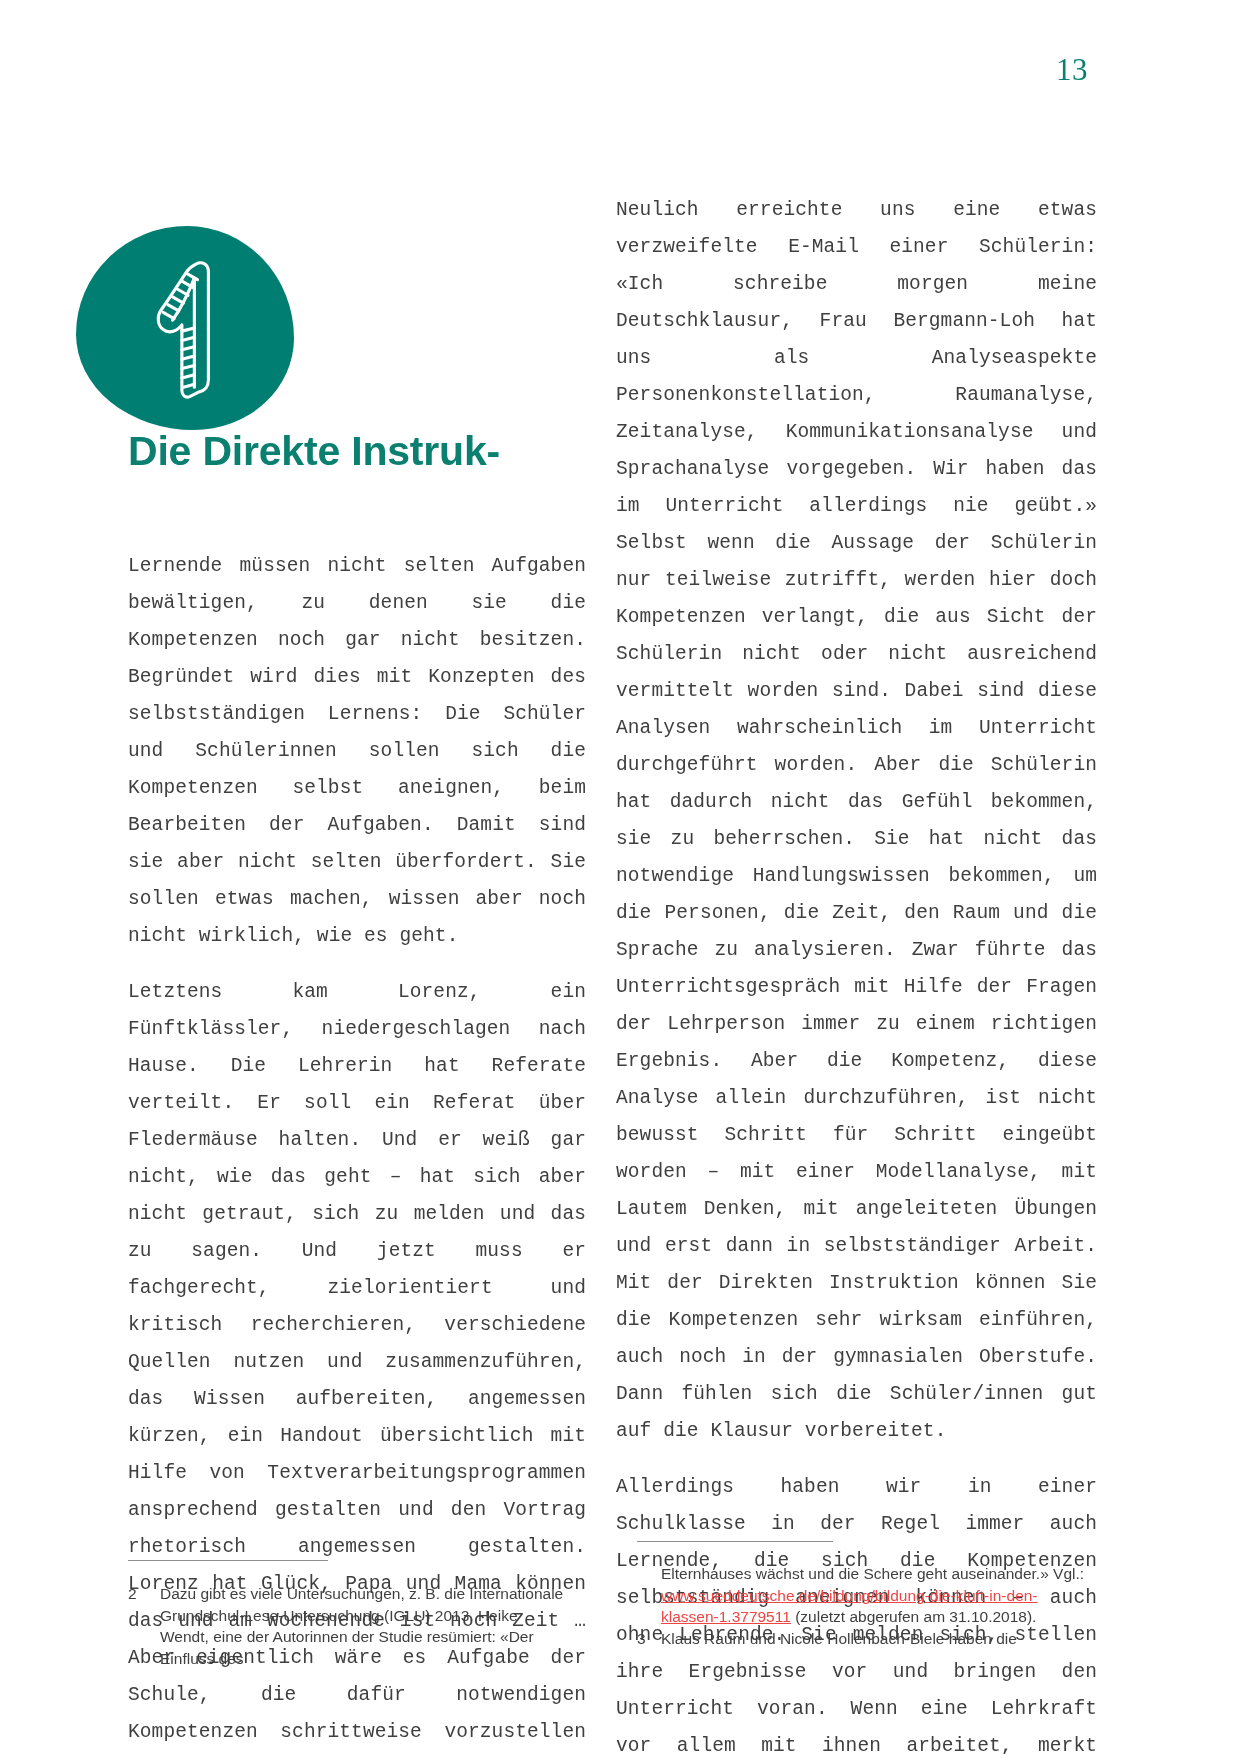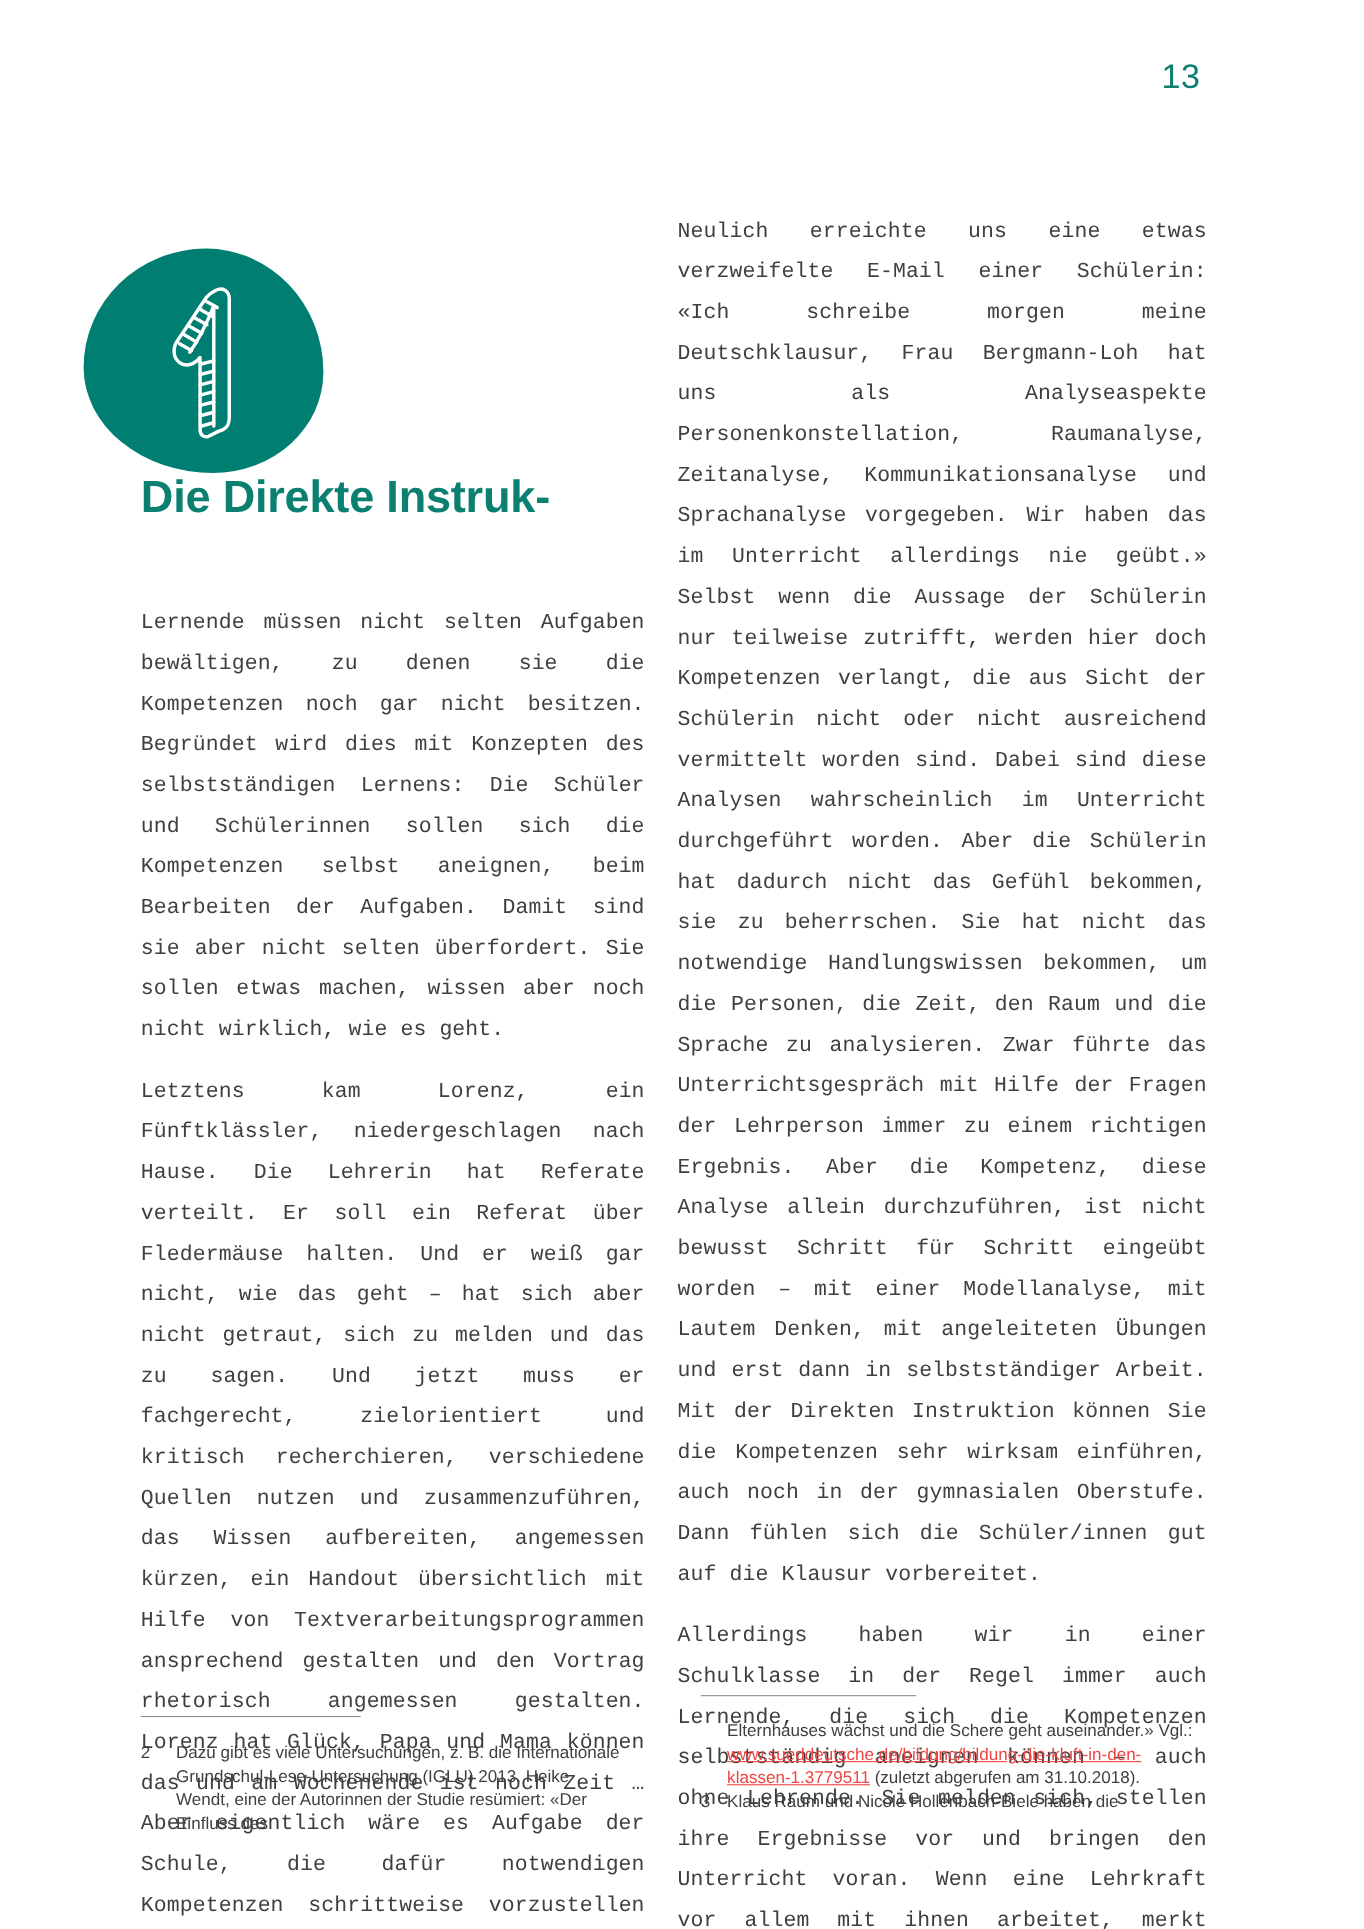--- a/index.html
+++ b/index.html
@@ -12,20 +12,21 @@
     color: #3f3f3f;
     overflow: hidden;
   }
   .page-number {
     position: absolute;
     top: 52px;
     left: 1056px;
     font-size: 31px;
     letter-spacing: 0.5px;
     color: #0b8071;
+    font-family: Liberation Serif, serif;
   }
   .chapter-badge {
     position: absolute;
     left: 76px;
     top: 226px;
     width: 218px;
     height: 204px;
     background: #007e71;
     border-radius: 51% 49% 46% 54% / 53% 55% 45% 47%;
     display: flex;

